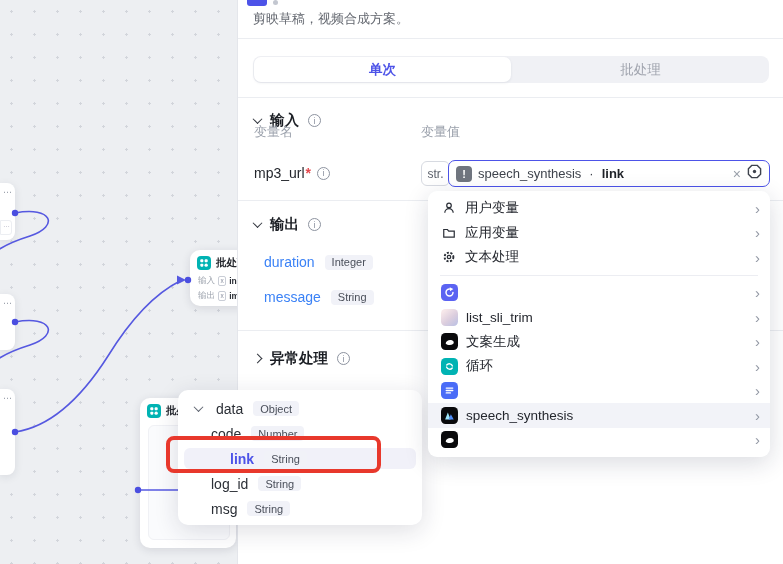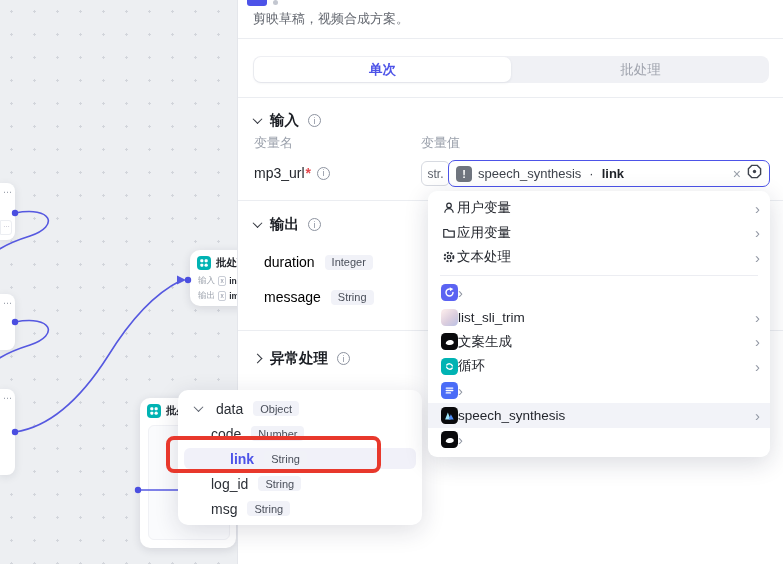--- a/index.html
+++ b/index.html
@@ -45,44 +45,44 @@
     font-weight:bold; }
   .seg-opt.inactive { color:#a0a4ae; }
 
   .sec-head { position:absolute; left:16px; display:flex; align-items:center; gap:9px; }
   .sec-title { font-size:14.5px; font-weight:bold; color:#1b1e24; }
   .cv { display:inline-block; width:7px; height:7px; border-right:1.6px solid #33373f; border-bottom:1.6px solid #33373f; }
   .cv.down { transform:rotate(45deg) translate(-1px,-1px); }
   .cv.right { transform:rotate(-45deg); }
   .info { width:13px; height:13px; border:1.2px solid #8d93a0; border-radius:50%; color:#8d93a0;
     font-size:9px; display:inline-flex; align-items:center; justify-content:center; flex:none; }
-  .collbl { position:absolute; top:134px; font-size:13px; color:#9aa0ab; }
+  .collbl { position:absolute; top:123px; font-size:13px; color:#9aa0ab; }
   .varname { position:absolute; left:16px; top:165px; font-size:14px; color:#23262c;
     display:flex; align-items:center; gap:6px; }
   .req { color:#e5484d; font-weight:bold; }
   .strbox { position:absolute; left:183px; top:161px; width:29px; height:25px; border:1px solid #d7dae1;
     border-radius:6px; background:#fff; display:flex; align-items:center; justify-content:center;
     font-size:12px; color:#5c616b; }
   .refinput { position:absolute; left:210px; top:160px; width:322px; height:27px; background:#fff;
     border:1.5px solid #4d53e8; border-radius:7px; display:flex; align-items:center; gap:6px; padding:0 7px; }
   .excl { width:16px; height:16px; border-radius:4px; background:#70757f; color:#fff; font-size:11px;
     font-weight:bold; display:flex; align-items:center; justify-content:center; flex:none; }
   .refnode { font-size:13px; color:#3f444d; white-space:nowrap; }
   .refsep { font-size:13px; color:#3f444d; margin:0 2px; }
   .reffield { font-size:13px; font-weight:bold; color:#1f2228; }
   .spacer { flex:1; }
   .xclose { font-size:14px; color:#9aa0aa; line-height:1; }
   .outrow { position:absolute; left:26px; display:flex; align-items:center; gap:10px; }
-  .outname { font-size:14px; color:#000000; }
+  .outname { font-size:14px; color:#3b82f6; }
   .tag { font-size:11px; color:#4a4f5a; background:#f1f2f8; border-radius:4px; padding:1.5px 7px; }
 
   
   #dropdown { position:absolute; left:428px; top:191px; width:342px; background:#fff; border-radius:9px;
     box-shadow:0 6px 24px rgba(25,30,60,.16); z-index:5; padding:5px 0; }
-  .dd-item { height:24.5px; display:flex; align-items:center; padding:0 10px 0 13px; }
+  .dd-item { height:24.5px; display:flex; align-items:center; gap:8px; padding:0 10px 0 13px;justify-content:space-between; }
   .dd-item.sel { background:#f2f3f8; }
   .dd-label { font-size:13.5px; color:#24272e; flex:1; white-space:nowrap; }
   .dd-chev { font-size:15px; color:#9298a4; }
   .dd-div { height:1px; background:#ecedf2; margin:5px 12px; }
   .gic { width:16px; height:16px; display:flex; align-items:center; justify-content:center; flex:none; }
   .nic { width:17px; height:17px; border-radius:4.5px; display:flex; align-items:center; justify-content:center; flex:none; }
   .nic.avatar { background:linear-gradient(140deg,#f6e7e9 15%,#dccede 55%,#b9c0e4); }
 
   
   #treepanel { position:absolute; left:178px; top:390px; width:244px; height:135px; background:#fff;

